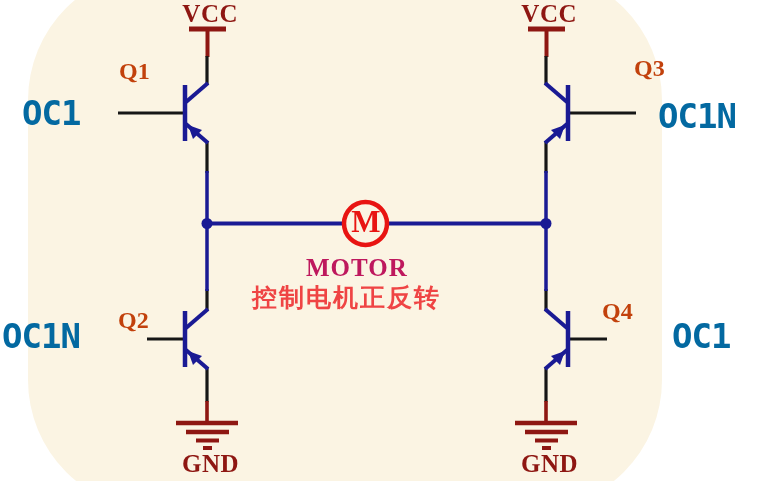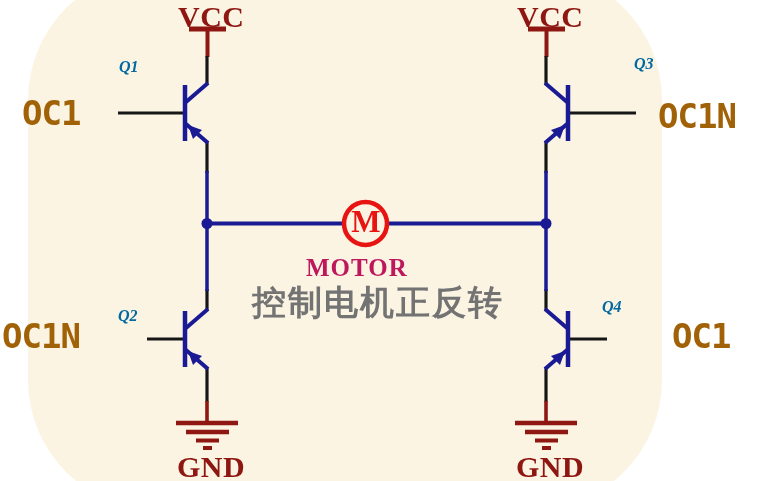--- a/index.html
+++ b/index.html
@@ -8,32 +8,32 @@
     position:relative; width:757px; height:481px; overflow:hidden;
     background:#ffffff;
     font-family:"Liberation Serif", serif;
   }
   .panel {
     position:absolute; left:28px; top:-30px; width:634px; height:540px;
     background:#fbf4e3; border-radius:130px;
   }
   svg.sch { position:absolute; left:0; top:0; }
   .lbl { position:absolute; line-height:1.05; white-space:nowrap; }
-  .pw  { font-family:"Liberation Serif",serif; font-weight:bold; font-size:30px;
-         color:#8e1712; text-align:center; letter-spacing:0.5px; }
-  .ref { font-family:"Liberation Serif",serif; font-weight:600; font-size:16px;
-         color:#0369a1;font-style:italic; }
+  .pw  { font-family:"Liberation Serif",serif; font-weight:bold; font-size:25px;
+         color:#8e1712; text-align:right; letter-spacing:0.5px; }
+  .ref { font-family:"Liberation Serif",serif; font-weight:600; font-size:24px;
+         color:#c2410c; }
   .net { font-family:"DejaVu Sans Mono",monospace; font-weight:bold; font-size:34px;
-         color:#a16207; letter-spacing:-1px;text-align:center; }
+         color:#0369a1; letter-spacing:-1px;text-align:center; }
   .motor-m { font-family:"Liberation Serif",serif; font-weight:bold; font-size:31px;
          color:#e81412; text-align:center; }
   .motor-name { font-family:"Liberation Serif",serif; font-weight:600; font-size:25px;
          color:#be185d; text-align:center; letter-spacing:1px; }
-  .caption { font-family:"DejaVu Sans",sans-serif; font-weight:bold; font-size:34px;
-         color:#737373; letter-spacing:2px; }
+  .caption { font-family:"DejaVu Sans",sans-serif; font-weight:bold; font-size:25px;
+         color:#ef4444; letter-spacing:2px; }
 </style>
 </head>
 <body>
 
 <div class="panel"></div>
 
 <svg class="sch" width="757" height="481" viewBox="0 0 757 481">
 
   <g stroke="#8e1712" fill="none">
     <line x1="189" y1="29" x2="226" y2="29" stroke-width="5"></line>

